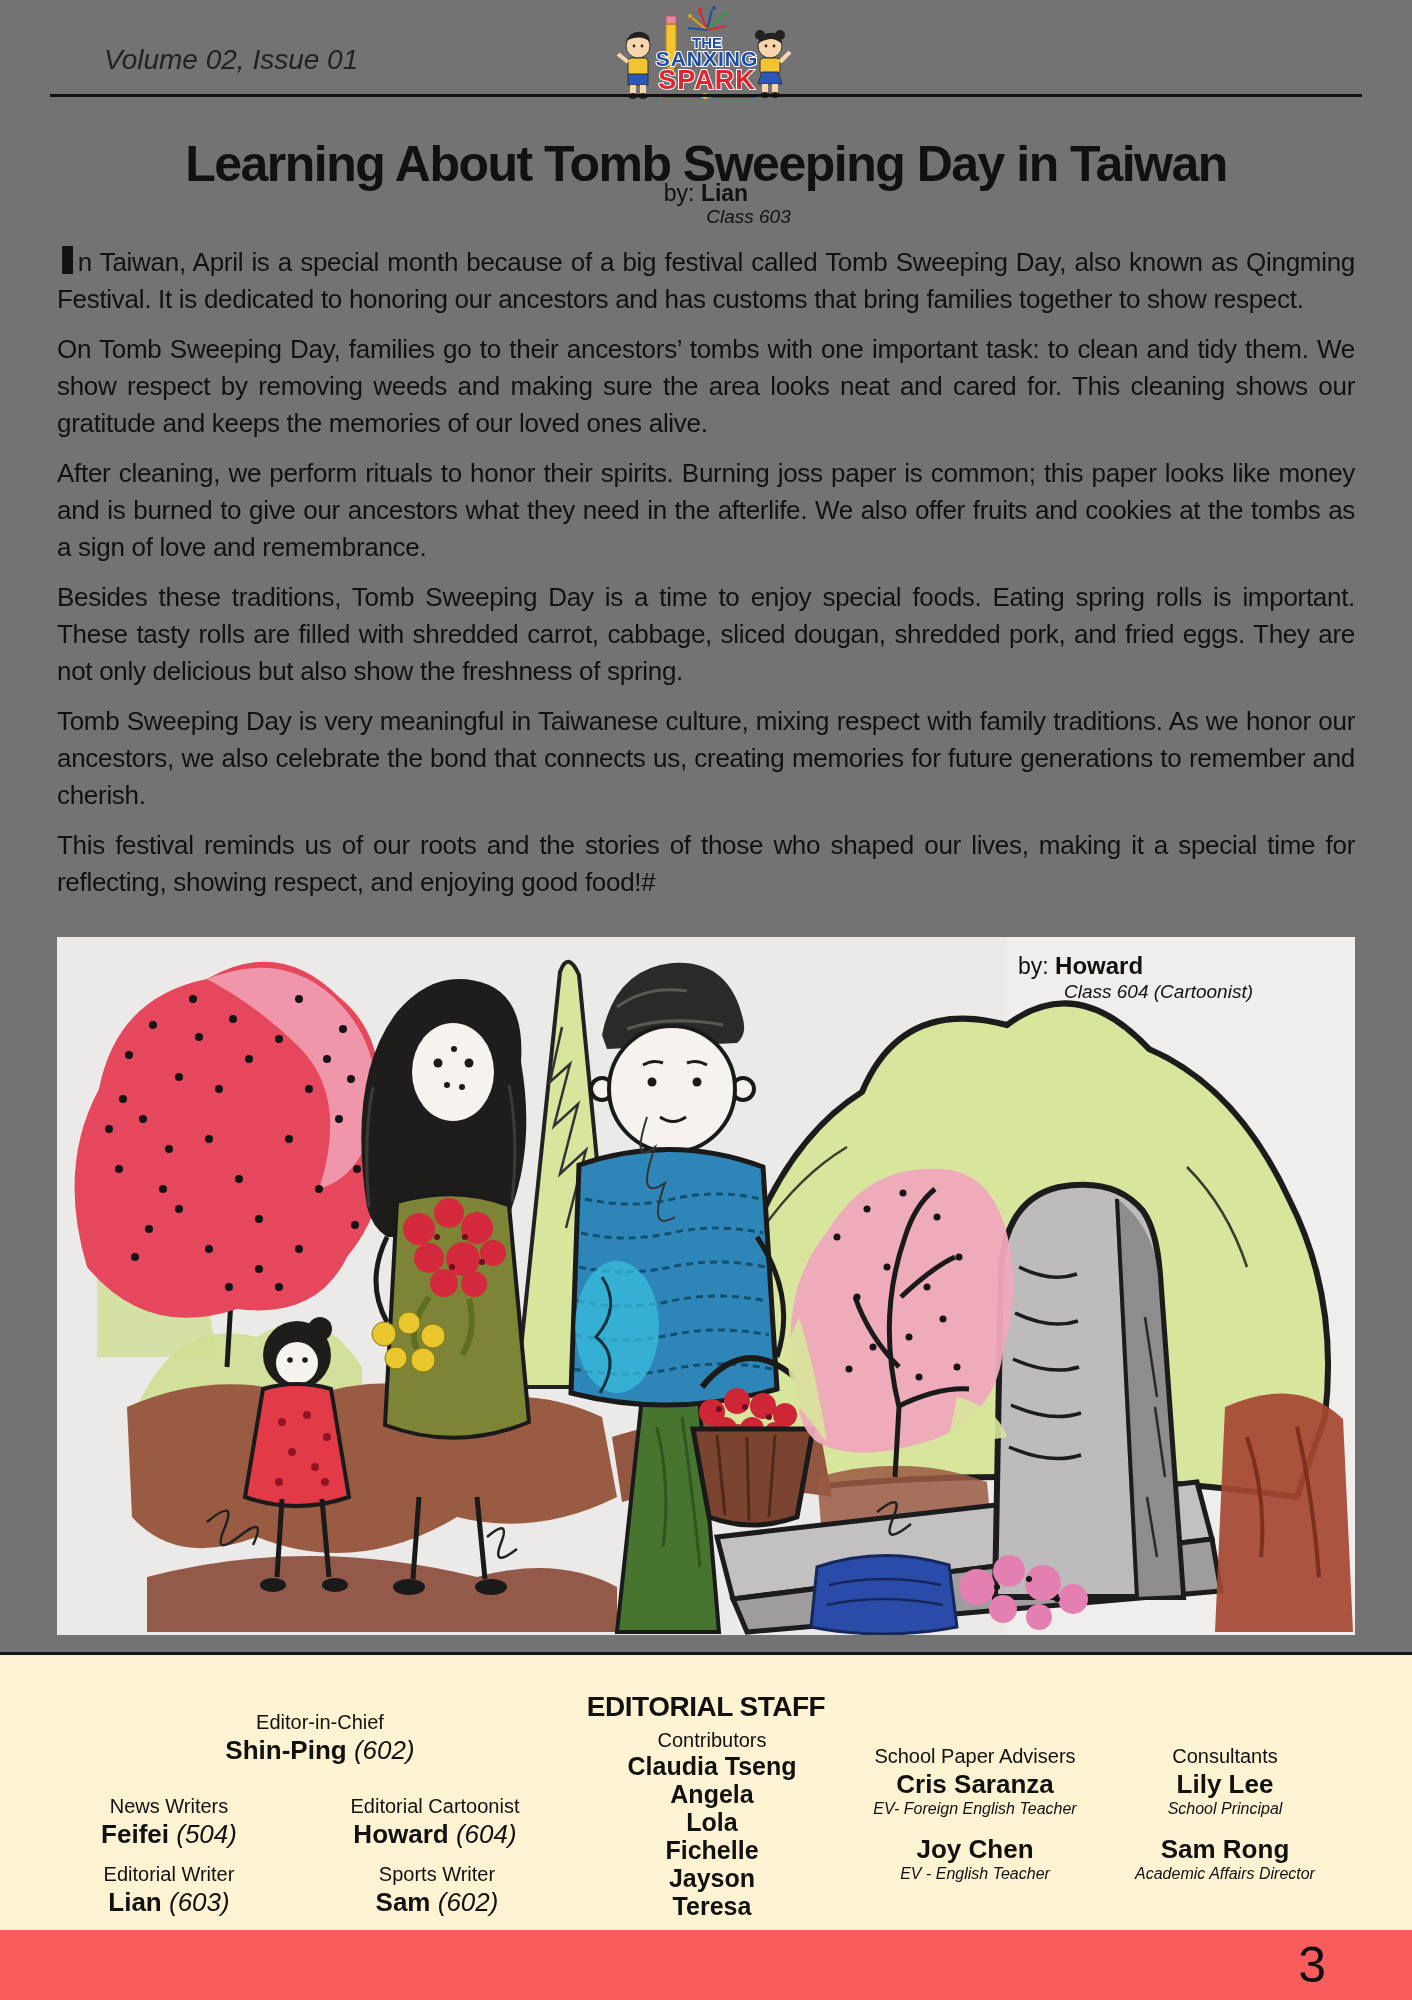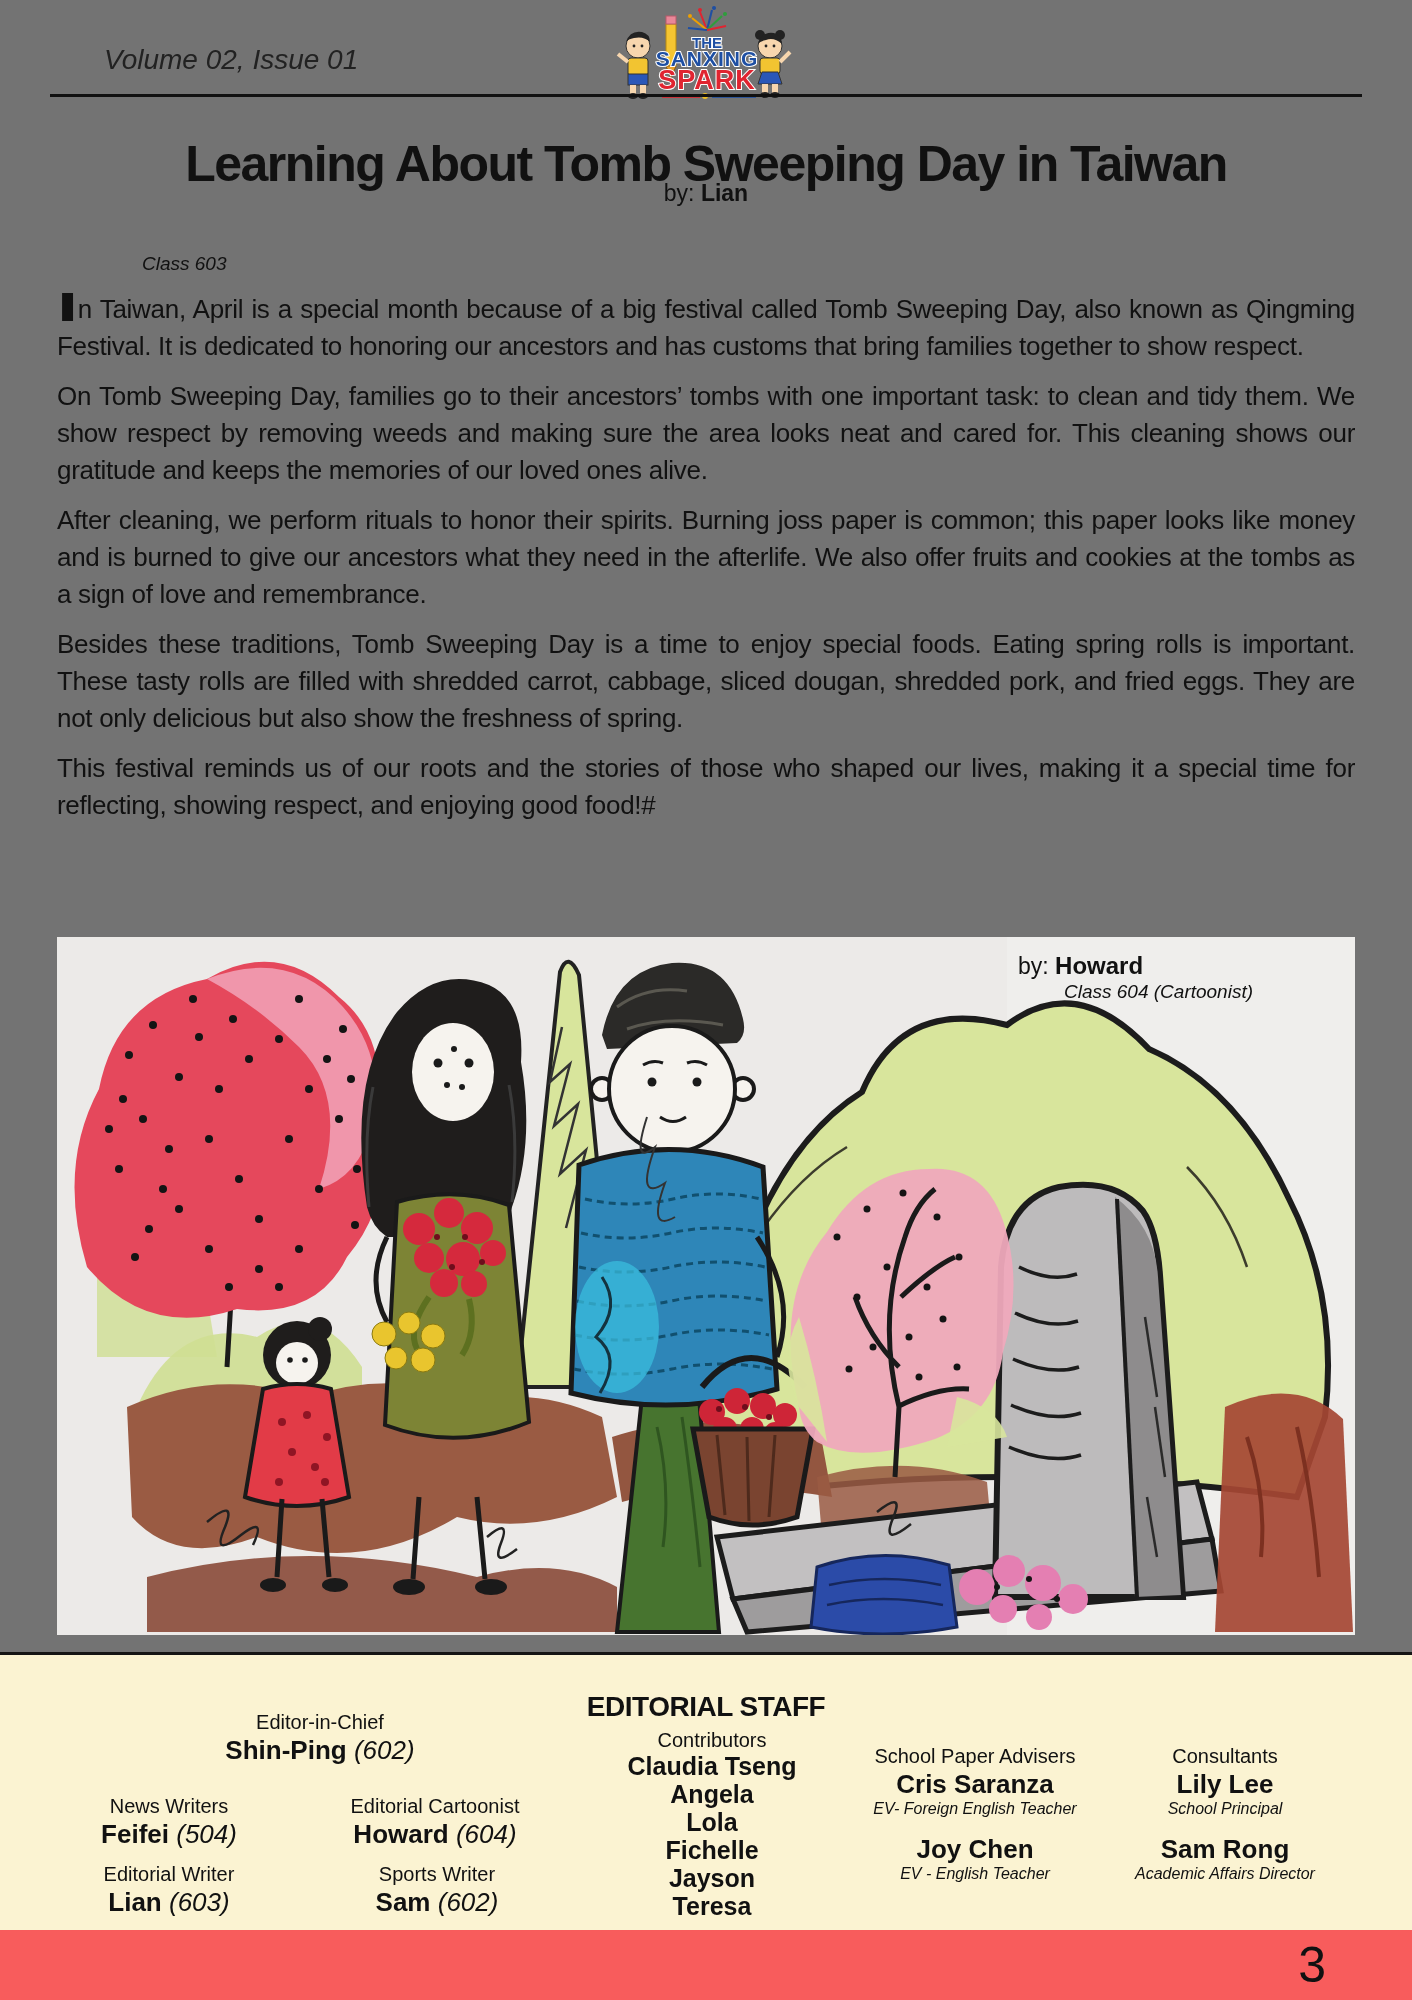--- a/index.html
+++ b/index.html
@@ -9,21 +9,21 @@
   .vol{position:absolute;left:104px;top:44px;font-size:28px;font-style:italic;color:#222;}
   .section-label{position:absolute;right:115px;top:33px;font-size:45px;font-weight:bold;letter-spacing:-1px;color:#111;}
   .logo{position:absolute;left:604px;top:4px;width:200px;height:98px;}
   .rule{position:absolute;left:50px;top:94px;width:1312px;height:3px;background:#111;}
   
   .title{position:absolute;left:0;top:101px;width:1412px;text-align:center;
          font-size:50px;font-weight:bold;letter-spacing:-1.5px;}
   .article-text{position:absolute;left:57px;top:180px;width:1298px;}
   .byline{text-align:center;font-size:23px;line-height:26px;}
   .byline b{font-weight:bold;}
-  .class-line{text-align:left;font-size:19px;font-style:italic;line-height:22px;padding-left:85px;margin-top:47px;}
+  .class-line{text-align:center;font-size:19px;font-style:italic;line-height:22px;padding-left:85px;}
   .article-text .paras{margin-top:16px;}
   .article-text p{margin:0 0 13px 0;font-size:26px;line-height:37px;letter-spacing:-0.3px;
                   text-align:justify;}
   .dropcap{display:inline-block;font-weight:bold;font-size:40px;line-height:26px;
            transform:scaleX(1.9);transform-origin:left bottom;margin-right:10px;vertical-align:-3px;}
   
   .illustration{position:absolute;left:57px;top:937px;width:1298px;height:698px;margin:0;}
   .illustration svg{display:block;width:100%;height:100%;}
   .fig-caption{position:absolute;left:961px;top:16px;font-size:23px;line-height:26px;color:#111;}
   .fig-caption b{font-weight:bold;font-size:24px;}
@@ -129,20 +129,21 @@
   <h1 class="title">Learning About Tomb Sweeping Day in Taiwan</h1>
 
   <div class="article-text">
     <div class="byline"><span>by:</span>&nbsp;<b>Lian</b></div>
     <div class="class-line">Class 603</div>
     <div class="paras">
       <p><span class="dropcap">I</span><span>n Taiwan, April is a special month because of a big festival called Tomb Sweeping Day, also known as Qingming Festival. It is dedicated to honoring our ancestors and has customs that bring families together to show respect.</span></p>
       <p>On Tomb Sweeping Day, families go to their ancestors’ tombs with one important task: to clean and tidy them. We show respect by removing weeds and making sure the area looks neat and cared for. This cleaning shows our gratitude and keeps the memories of our loved ones alive.</p>
       <p>After cleaning, we perform rituals to honor their spirits. Burning joss paper is common; this paper looks like money and is burned to give our ancestors what they need in the afterlife. We also offer fruits and cookies at the tombs as a sign of love and remembrance.</p>
       <p>Besides these traditions, Tomb Sweeping Day is a time to enjoy special foods. Eating spring rolls is important. These tasty rolls are filled with shredded carrot, cabbage, sliced dougan, shredded pork, and fried eggs. They are not only delicious but also show the freshness of spring.</p>
+      <p>Tomb Sweeping Day is very meaningful in Taiwanese culture, mixing respect with family traditions. As we honor our ancestors, we also celebrate the bond that connects us, creating memories for future generations to remember and cherish.</p>
       <p>This festival reminds us of our roots and the stories of those who shaped our lives, making it a special time for reflecting, showing respect, and enjoying good food!#</p>
     </div>
   </div>
 
   <figure class="illustration">
     <svg viewBox="0 0 1298 698" preserveAspectRatio="none">
       <rect width="1298" height="698" fill="#ECEAE8"></rect>
       <rect x="950" width="348" height="698" fill="#F2F0EF" opacity="0.6"></rect>
 
       <g>

